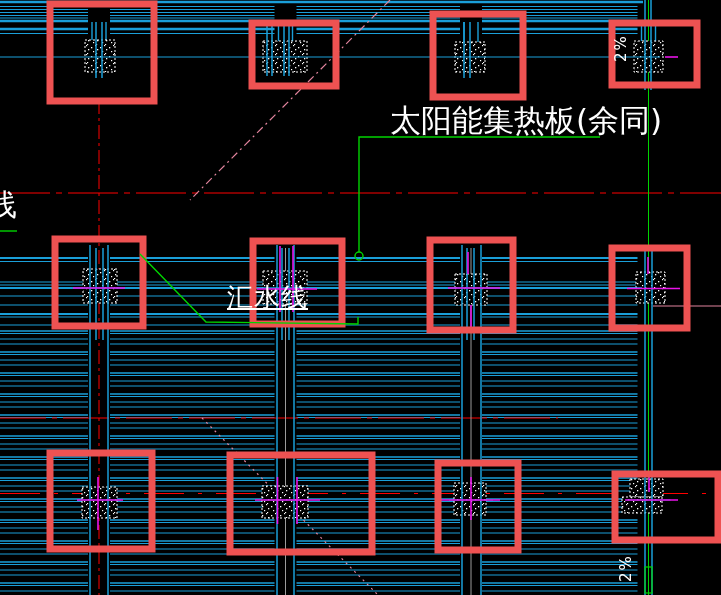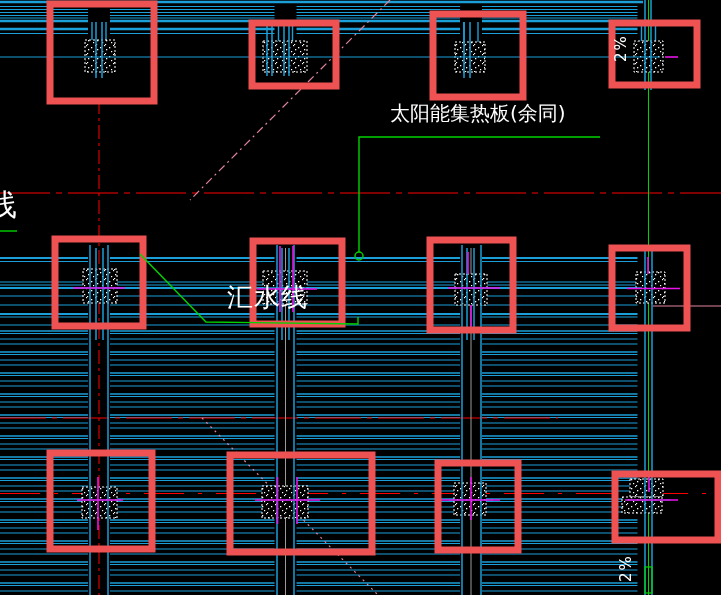--- a/index.html
+++ b/index.html
@@ -1,22 +1,22 @@
 <!DOCTYPE html>
 <html><head>
 <meta charset="utf-8">
 <style>
   html,body{margin:0;padding:0;background:#000;}
   #viewport{position:relative;width:721px;height:595px;background:#000;overflow:hidden;
     font-family:"DejaVu Sans",sans-serif;}
   #viewport svg{position:absolute;left:0;top:0;}
   .cadtext{position:absolute;color:#fff;white-space:nowrap;pointer-events:none;
     font-family:"DejaVu Sans",sans-serif;font-weight:400;}
-  .note{font-size:20px;letter-spacing:0px;}
-  .wlabel{font-size:26px;letter-spacing:1px;}
+  .note{font-size:31px;letter-spacing:0px;}
+  .wlabel{font-size:26px;letter-spacing:1px;text-decoration:underline;}
   .edgelabel{font-size:30px;}
   .rot{transform:rotate(-90deg);transform-origin:left top;font-size:15px;letter-spacing:2px;}
 </style>
 </head>
 <body>
 
 <div id="viewport">
   <svg id="cad" width="721" height="595" viewBox="0 0 721 595">
     <defs>
       <pattern id="stipple" width="9" height="9" patternUnits="userSpaceOnUse">

